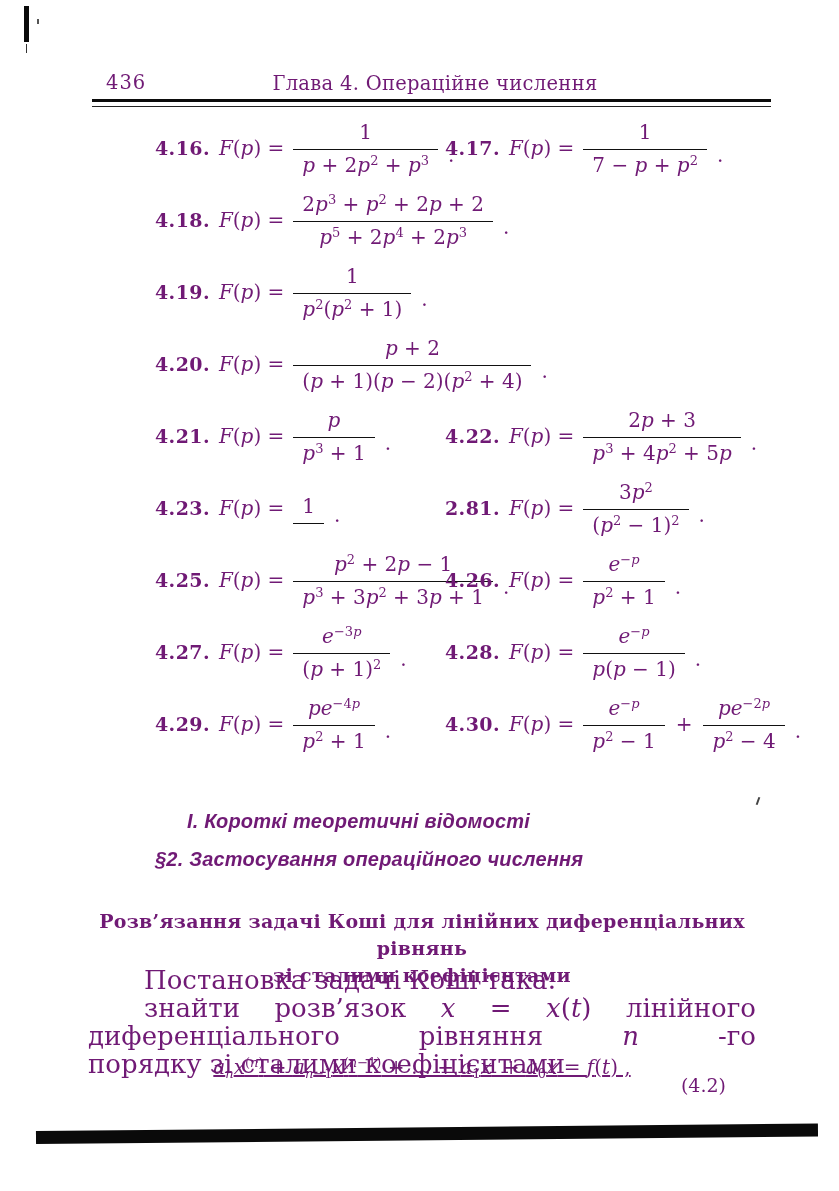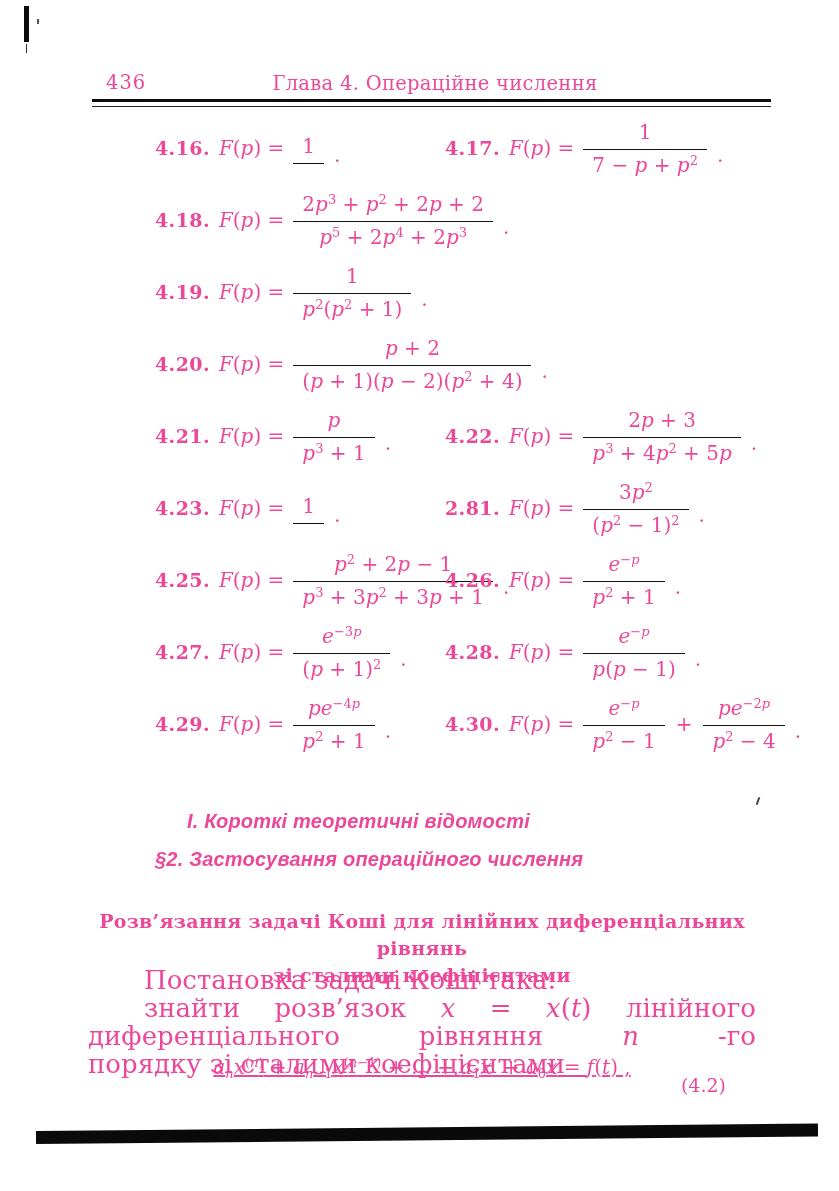--- a/index.html
+++ b/index.html
@@ -1,17 +1,17 @@
 <!DOCTYPE html>
 <html><head>
 <meta charset="utf-8">
 <style>
   html,body{margin:0;padding:0;background:#e8e8e8;}
   .page{position:relative;width:839px;height:1191px;background:#ffffff;overflow:hidden;
-        font-family:"DejaVu Serif",serif;color:#ec4899;}
+        font-family:"DejaVu Serif",serif;color:#701a75;}
 
   
   .art{position:absolute;background:#0a0a0a;}
   .art-topbar{left:24px;top:6px;width:5px;height:36px;}
   .art-toptick{left:37px;top:19px;width:2px;height:5px;background:#555;}
   .art-topline2{left:26px;top:44px;width:1px;height:9px;background:#333;}
   .art-accent{left:757px;top:797px;width:2px;height:8px;background:#444;transform:rotate(20deg);}
   .art-bottombar{left:36px;top:1131px;width:782px;height:13px;transform:rotate(-0.55deg);transform-origin:left center;}
 
   
@@ -72,20 +72,21 @@
   <div class="header-rule"></div>
 
   <div class="problems">
 
     <div class="prow">
       <div class="problem">
         <span class="plabel">4.16.</span>
         <span class="lhs"><i>F</i>(<i>p</i>) =</span>
         <span class="frac">
           <span class="num">1</span>
+          <span class="den"><i>p</i> + 2<i>p</i><sup>2</sup> + <i>p</i><sup>3</sup></span>
         </span>
         <span class="tail">.</span>
       </div>
       <div class="problem">
         <span class="plabel">4.17.</span>
         <span class="lhs"><i>F</i>(<i>p</i>) =</span>
         <span class="frac">
           <span class="num">1</span>
           <span class="den">7 − <i>p</i> + <i>p</i><sup>2</sup></span>
         </span>

